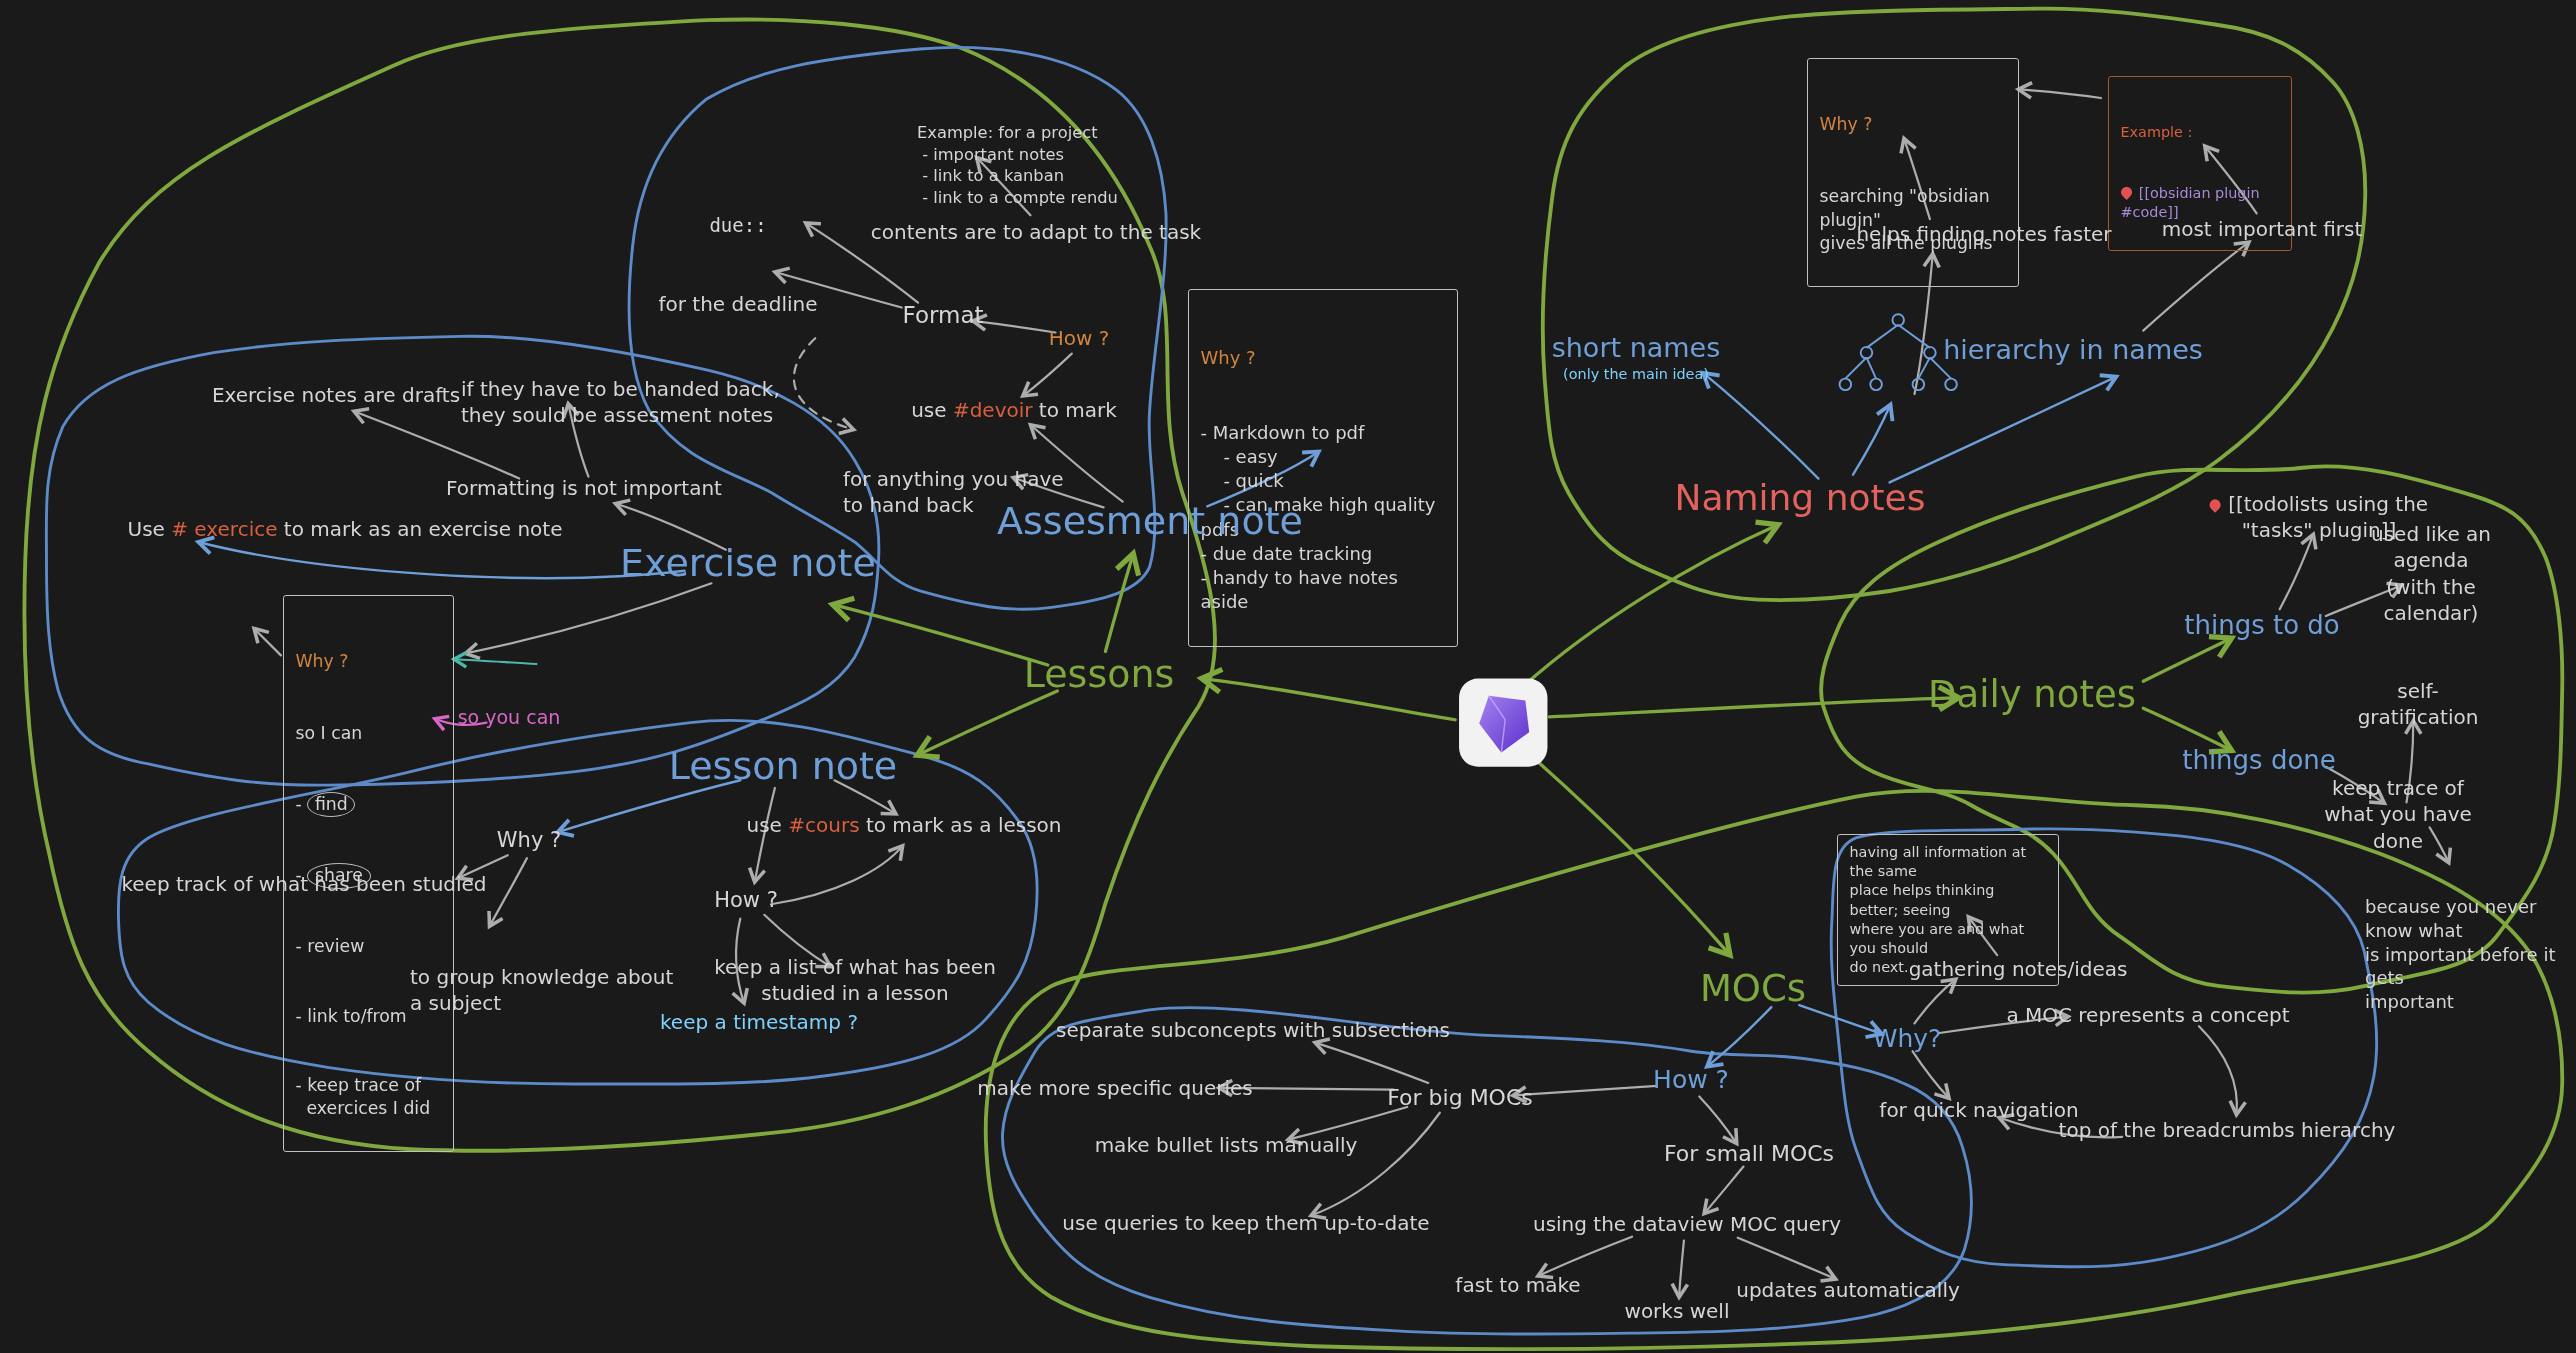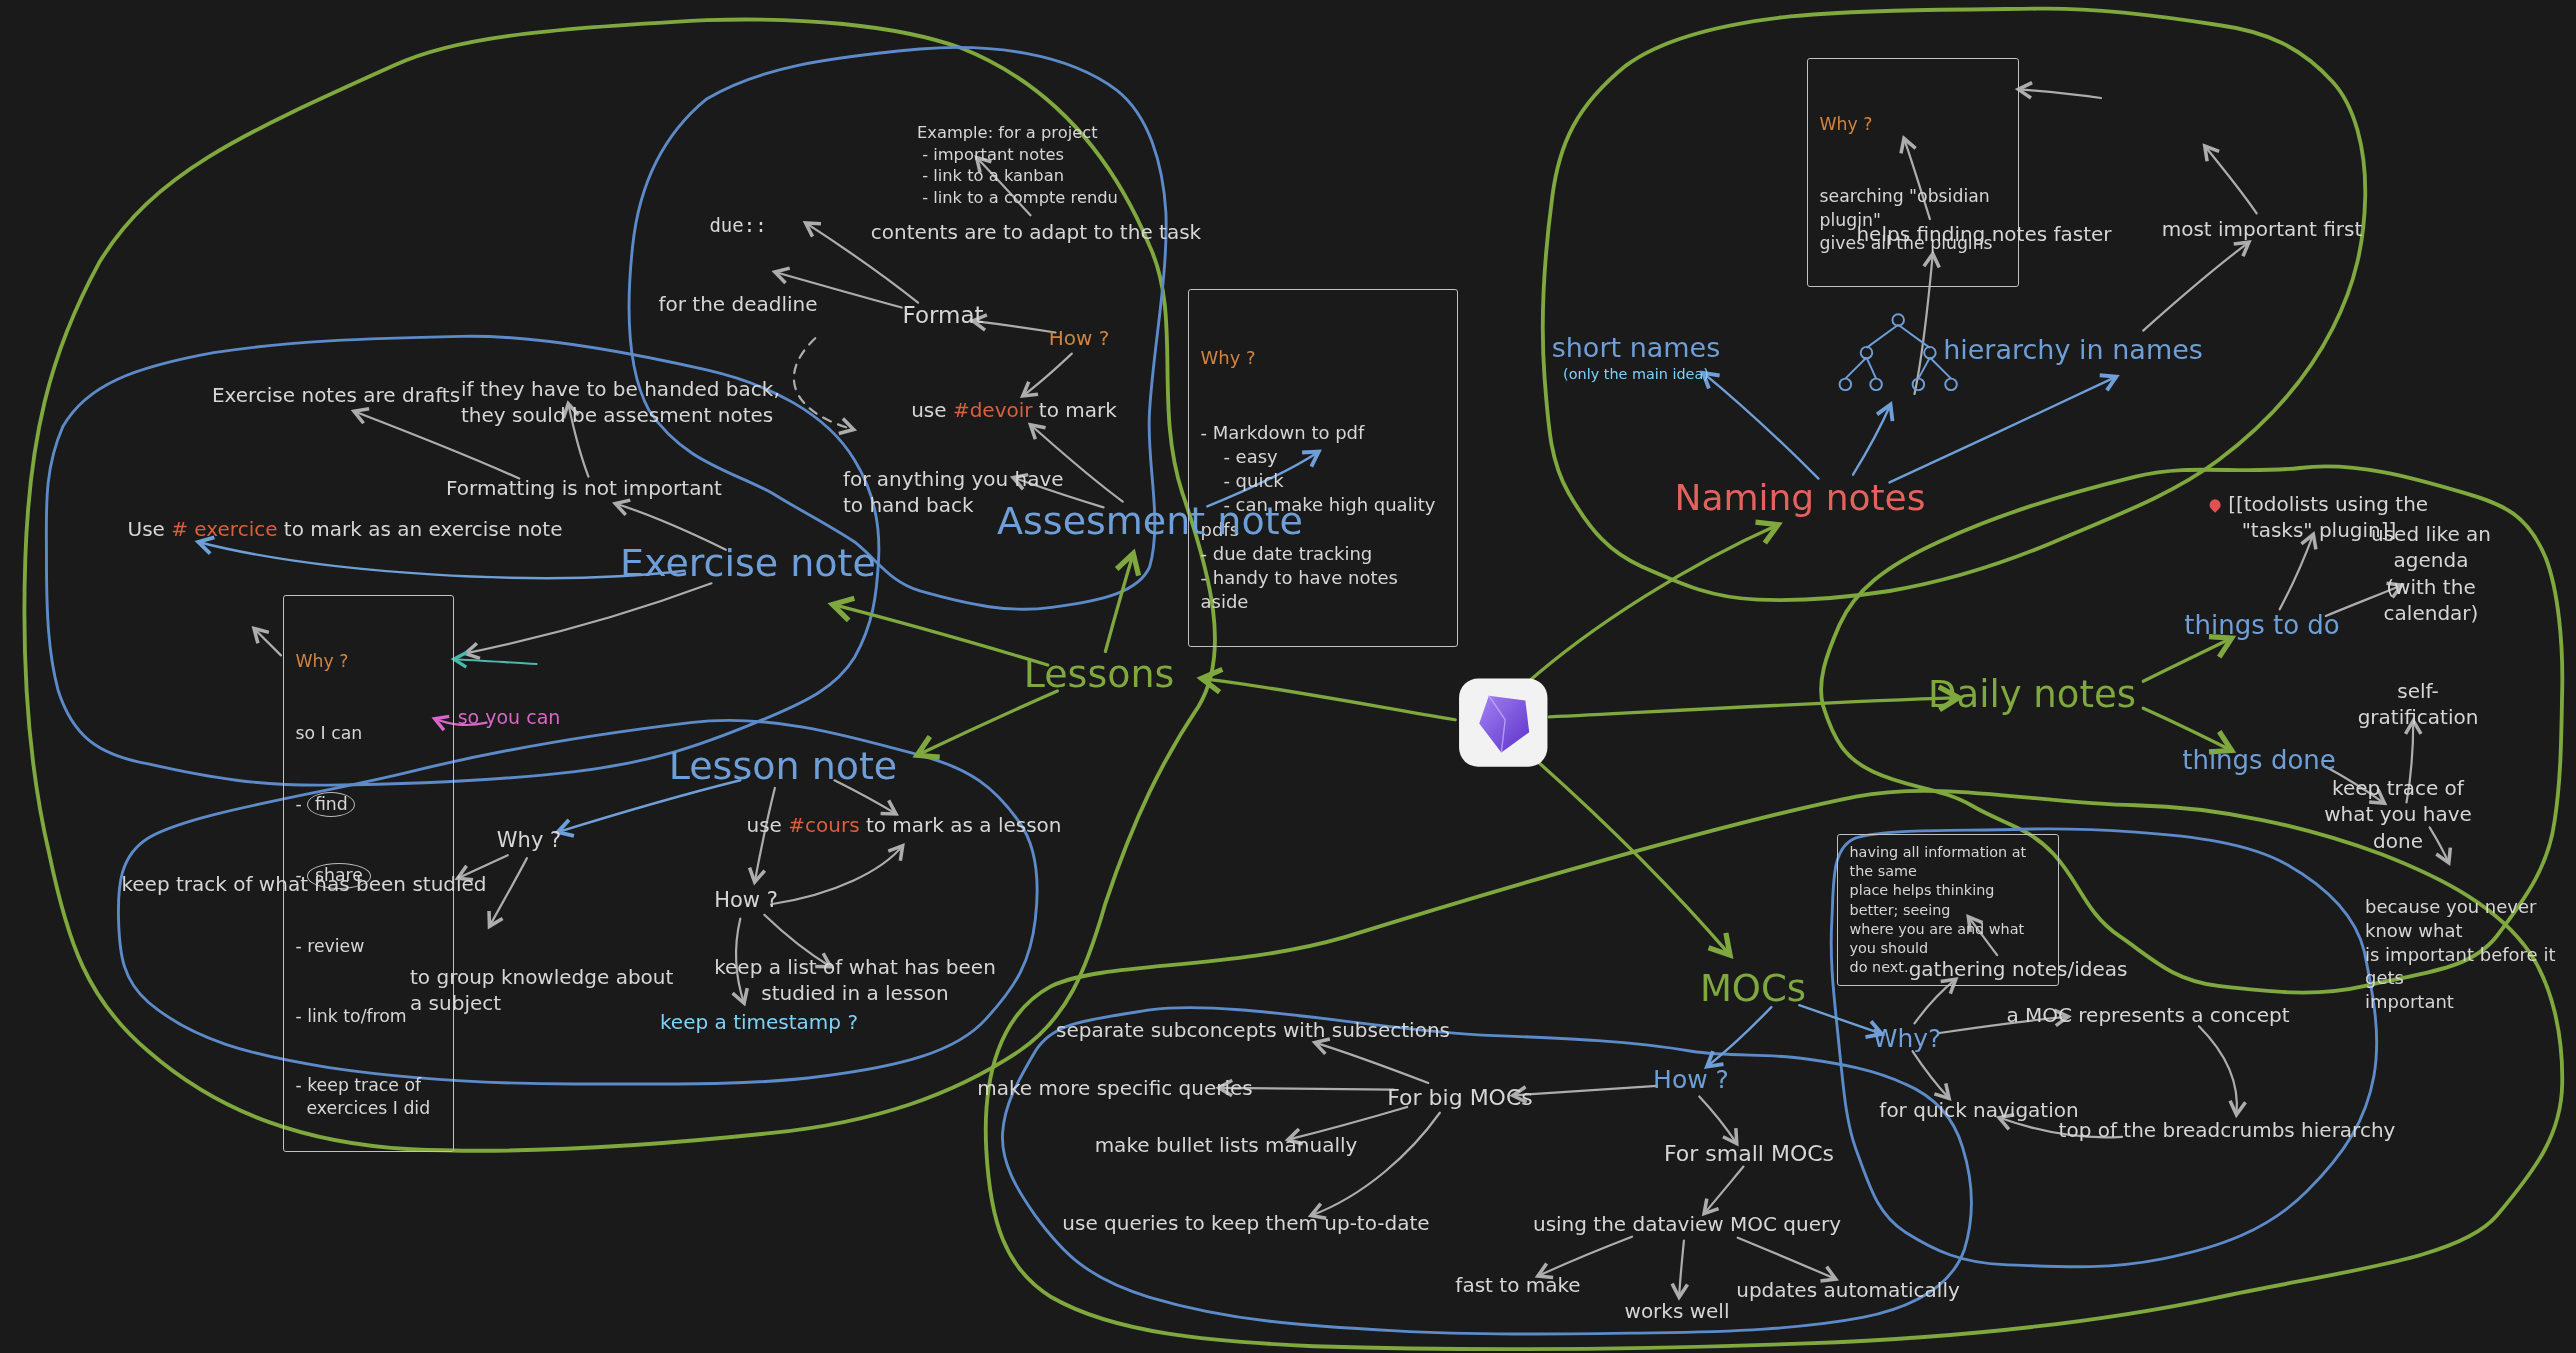--- a/index.html
+++ b/index.html
@@ -249,20 +249,24 @@
 <div class="n dim" style="left:759px;top:1022px">keep a timestamp ?</div>
 
 <div class="n green" style="left:1099px;top:674px">Lessons</div>
 
 <div class="box" style="left:1807px;top:58px;width:187px;font-size:17.3px">
   <div class="bt">Why ?</div>
   <div>searching "obsidian plugin"
 gives all the plugins</div>
 </div>
 
+<div class="box" style="left:2108px;top:76px;width:159px;font-size:14.4px;border-color:#a15c28">
+  <div class="bt" style="color:#d95f3f">Example :</div>
+  <div class="purple" style="font-size:14.4px"><span class="pin"></span><span>[[obsidian plugin #code]]</span></div>
+</div>
 
 <div class="n" style="left:1984px;top:234px">helps finding notes faster</div>
 <div class="n" style="left:2262px;top:229px">most important first</div>
 <div class="n blue28" style="left:1636px;top:348px">short names</div>
 <div class="n dim xtiny" style="left:1636px;top:375px">(only the main idea)</div>
 <div class="n blue28" style="left:2073px;top:350px">hierarchy in names</div>
 <div class="n pinkred" style="left:1800px;top:498px">Naming notes</div>
 
 <div class="n" style="left:2319px;top:517px"><span class="pin"></span><span>[[todolists using the "tasks" plugin]]</span></div>
 <div class="n" style="left:2431px;top:574px">used like an agenda

